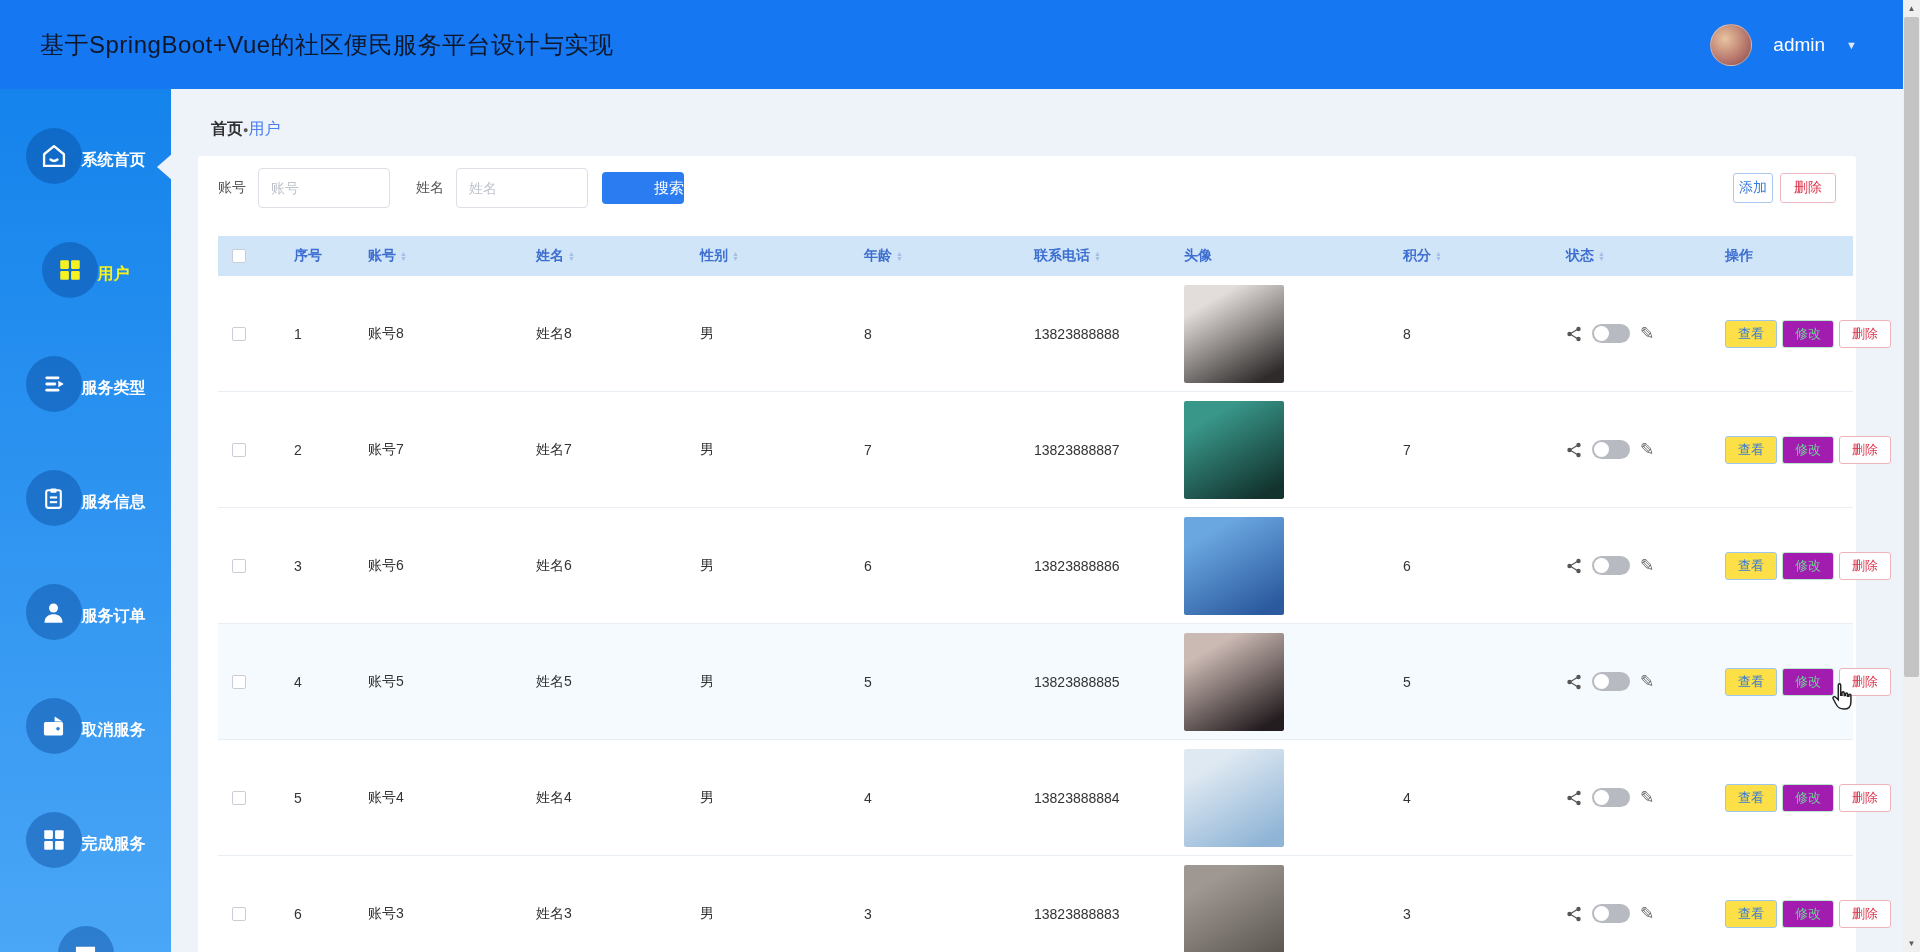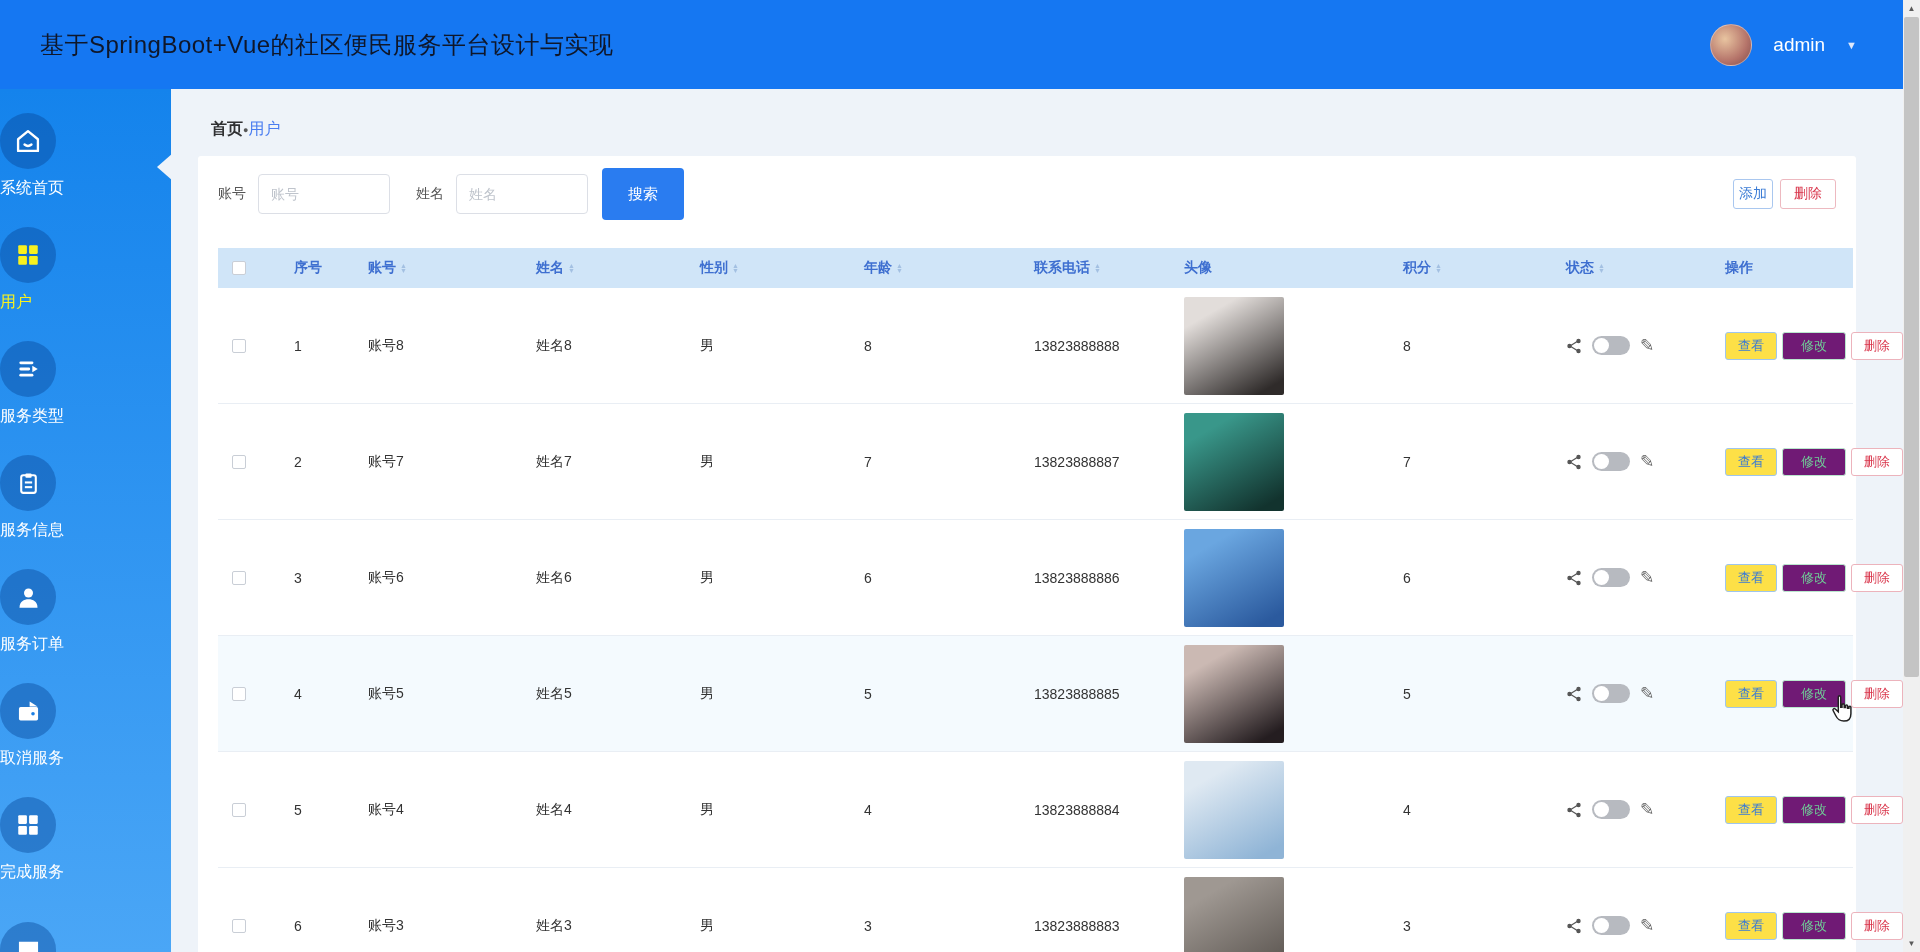--- a/index.html
+++ b/index.html
@@ -14,42 +14,42 @@
   .caret { color:#dfe8fa; font-size:11px; }
 
   
   .scrollbar { position:absolute; top:0; right:0; width:17px; height:952px; background:#f0f0f0; z-index:9; }
   .sb-arrow { width:17px; height:17px; display:flex; align-items:center; justify-content:center; font-size:8px; color:#5a5a5a; }
   .sb-arrow.down { position:absolute; bottom:0; }
   .sb-thumb { position:absolute; top:17px; left:1px; width:15px; height:660px; background:#c4c4c4; border-radius:2px; }
 
   
   .sidebar { position:absolute; top:89px; left:0; width:171px; height:863px; background:linear-gradient(180deg,#1483ec 0%, #4aa6f6 100%); padding-top:10px; overflow:hidden; }
-  .side-item { height:114px; display:flex; flex-direction:column; align-items:flex-start; justify-content:center; cursor:pointer; }
+  .side-item { height:114px; display:flex; flex-direction:row; align-items:center; justify-content:center; cursor:pointer;font-weight:bold; }
   .side-icon { width:56px; height:56px; border-radius:50%; background:rgba(6,70,150,.42); display:flex; align-items:center; justify-content:center; }
   .side-label { margin-top:9px; color:#fff; font-size:16px; }
   .side-item.active .side-label { color:#f7f11f; }
   .active-arrow { position:absolute; left:157px; top:153px; width:0; height:0; border-top:14px solid transparent; border-bottom:14px solid transparent; border-right:16px solid #eef3f9; }
 
   
   .content { position:absolute; top:89px; left:171px; width:1732px; height:863px; background:#eef3f9; }
   .breadcrumb { display:flex; align-items:center; padding:30px 0 16px 40px; font-size:16px; }
   .bc-home { color:#303133; font-weight:bold; cursor:pointer; }
   .bc-dot { color:#555; font-size:9px; }
   .bc-current { color:#4a7df0; cursor:pointer; }
 
   .card { margin:0 47px 0 27px; background:#fff; border-radius:3px; padding:12px 20px 40px 20px; min-height:760px; }
 
   
   .toolbar { display:flex; align-items:center; }
   .tb-label { font-size:14px; color:#555; margin-right:12px; }
   .tb-input { width:132px; height:40px; border:1px solid #dcdfe6; border-radius:4px; padding:0 12px; font-size:14px; color:#333; outline:none; }
   .tb-input::placeholder { color:#bfc4cc; }
   .gap { width:26px; }
-  .search-btn { margin-left:14px; width:82px; height:52px; background:#2a7cf0; color:#fff; border:none; border-radius:4px; font-size:15px; cursor:pointer; }
+  .search-btn { margin-left:14px; width:82px; height:32px; background:#2a7cf0; color:#fff; border:none; border-radius:4px; font-size:15px; cursor:pointer;text-align:right; }
   .tb-right { margin-left:auto; display:flex; gap:7px; }
   .add-btn { width:40px; height:30px; background:#fff; border:1px solid #a9c7ef; color:#3a7bd5; border-radius:3px; font-size:14px; cursor:pointer; }
   .del-btn { width:56px; height:30px; background:#fff; border:1px solid #edb9c0; color:#d9344a; border-radius:3px; font-size:14px; cursor:pointer; }
 
   
   .tbl { margin-top:28px; width:1635px; }
   .trow { display:flex; align-items:center; height:116px; border-bottom:1px solid #e9eef4; background:#fff;gap:16px; }
   .trow.hover { background:#f4fafe; }
   .thead { height:40px; background:#d0e5f8; border-bottom:none; }
   .thead .cell { color:#3e6fd0; font-weight:bold; display:flex; align-items:center; gap:4px; }
@@ -61,21 +61,21 @@
   .avatar-img { width:100px; height:98px; border-radius:2px; }
 
   .status-cell { display:flex; align-items:center; gap:10px; }
   .toggle { width:38px; height:19px; border-radius:10px; background:#b7bac0; position:relative; cursor:pointer; }
   .knob { position:absolute; left:2px; top:2px; width:15px; height:15px; border-radius:50%; background:#fff; }
   .pencil { font-size:17px; color:#666; cursor:pointer; }
   .share { cursor:pointer; display:flex; }
 
   .act-cell { display:flex; gap:5px; position:relative; }
   .btn-view { width:52px; height:28px; background:#fde047; border:1px solid #9ec5ed; color:#3a7bd5; border-radius:3px; font-size:13px; cursor:pointer; }
-  .btn-edit { width:64px; height:28px; background:#701a75; border:1px solid #b9e6cd; color:#6fcf97; border-radius:3px; font-size:13px; cursor:pointer; }
+  .btn-edit { width:52px; height:28px; background:#a21caf; border:1px solid #b9e6cd; color:#6fcf97; border-radius:3px; font-size:13px; cursor:pointer; }
   .btn-del  { width:52px; height:28px; background:#fff; border:1px solid #ecb3bc; color:#d9344a; border-radius:3px; font-size:13px; cursor:pointer; }
   .cursor-icon { position:absolute; left:118px; top:14px; pointer-events:none; }
 </style>
 </head>
 <body>
 
 <header class="topbar">
   <div class="topbar-title">基于SpringBoot+Vue的社区便民服务平台设计与实现</div>
   <div class="userbox">
     <div class="avatar"></div>

